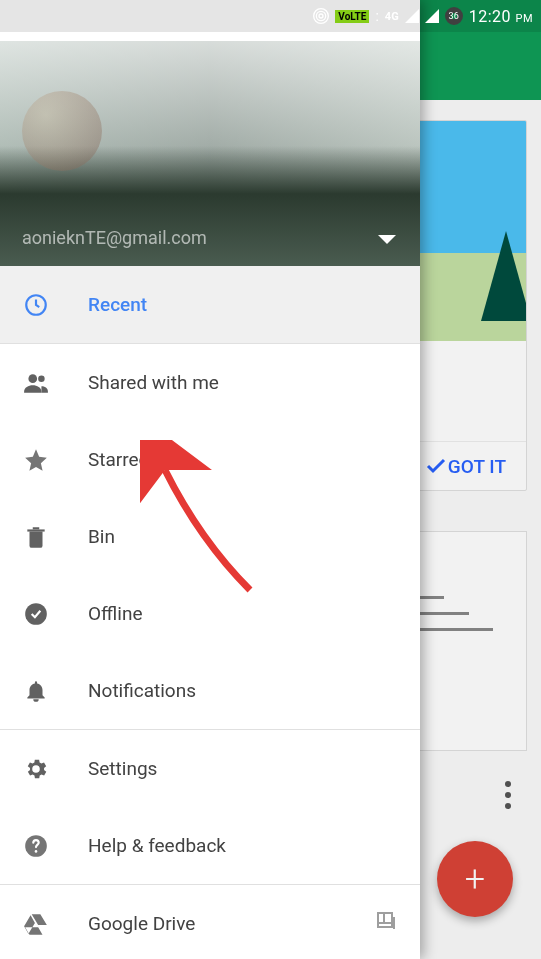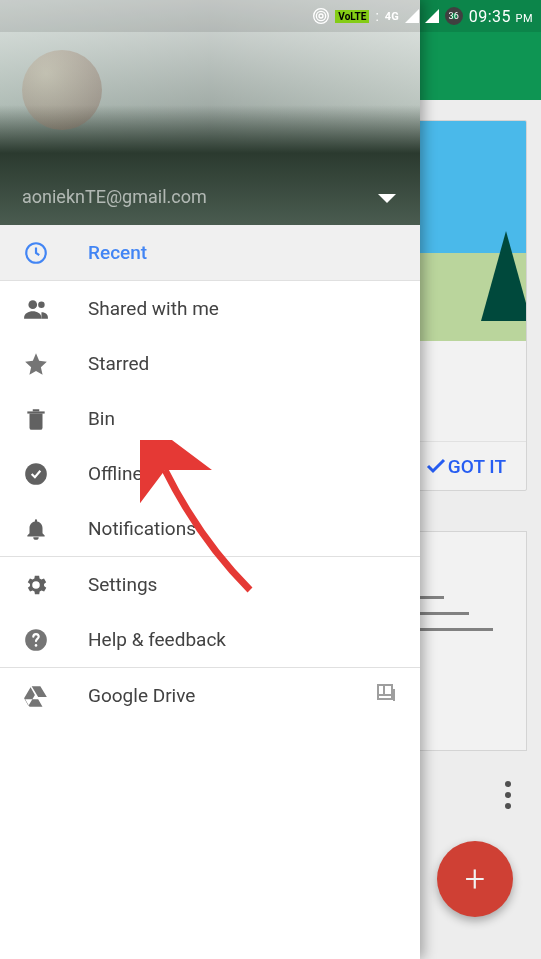--- a/index.html
+++ b/index.html
@@ -194,20 +194,21 @@
       z-index: 20;
       display: flex;
       flex-direction: column;
     }
     .drawer-header {
       height: 225px;
       background: linear-gradient(rgba(255,255,255,0.8), rgba(200,200,200,0.3)),
         linear-gradient(90deg, #5d7a6b, #3a5246, #748b7d);
       position: relative;
       color: rgba(255,255,255,0.9);
+      margin-top: 41px;
     }
     .mountains {
       position: absolute;
       bottom: 0; left: 0; right: 0;
       height: 120px;
       background: linear-gradient(180deg, transparent 0%, #2b3a2f 40%, #4a5c50 100%);
     }
     .avatar {
       position: absolute;
       top: 50px; left: 22px;
@@ -231,21 +232,21 @@
       border-top: 9px solid white;
     }
 
     .drawer-list {
       flex: 1;
       overflow-y: auto;
     }
     .drawer-item {
       display: flex;
       align-items: center;
-      height: 55px;
+      height: 77px;
       padding: 0 22px;
       gap: 38px;
       font-size: 19px;
       color: #424242;
     }
     .drawer-item.selected {
       background: #f0f0f0;
     }
     .drawer-item.selected .item-label {
       color: #4285f4;
@@ -449,21 +450,21 @@
   <span class="volte">VoLTE</span>
   <span>:</span>
   <span class="net4g">4G</span>
   <span class="signal-tri"></span>
   <span class="signal-tri" style="position:relative">
       <span style="position:absolute;bottom:-14px;right:0;font-size:7px;color:white">R</span>
     </span>
   <span class="battery-circle">
       <span>36</span>
     </span>
-  <span class="time"><span>09:35</span> <span style="font-size:11px">PM</span></span>
+  <span class="time"><span>12:20</span> <span style="font-size:11px">PM</span></span>
 </div>
 
 <svg class="annotation-arrow" width="140" height="160">
   <defs>
     <marker id="ah" markerWidth="12" markerHeight="12" refX="3" refY="6" orient="auto">
       <path d="M0,0 L12,6 L0,12 L3,6 z" fill="#e53935"></path>
     </marker>
   </defs>
   <path d="M110,150 Q60,100 25,30" stroke="#e53935" stroke-width="7" fill="none" marker-end="url(#ah)"></path>
 </svg>

